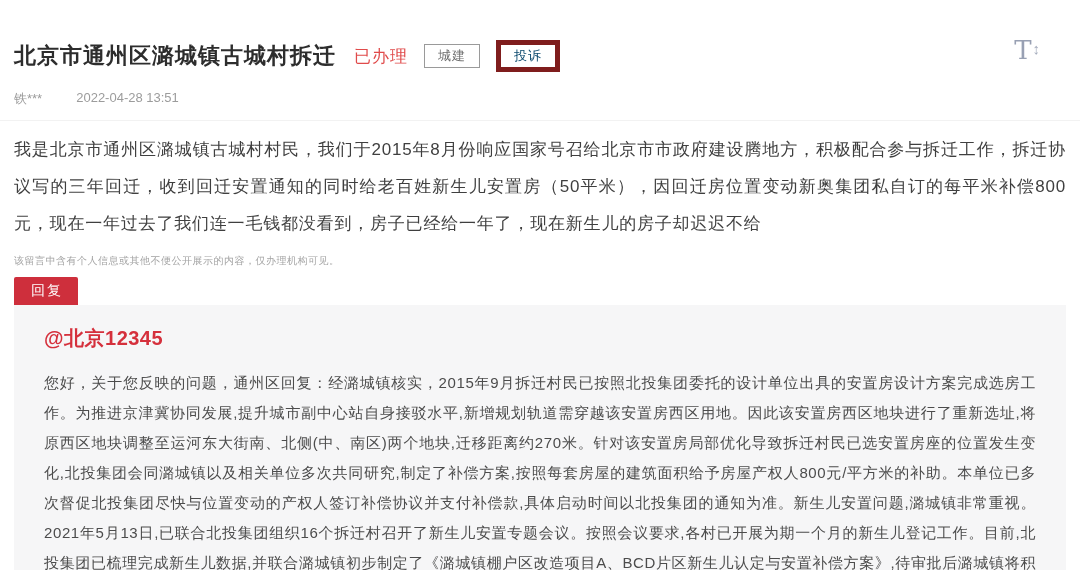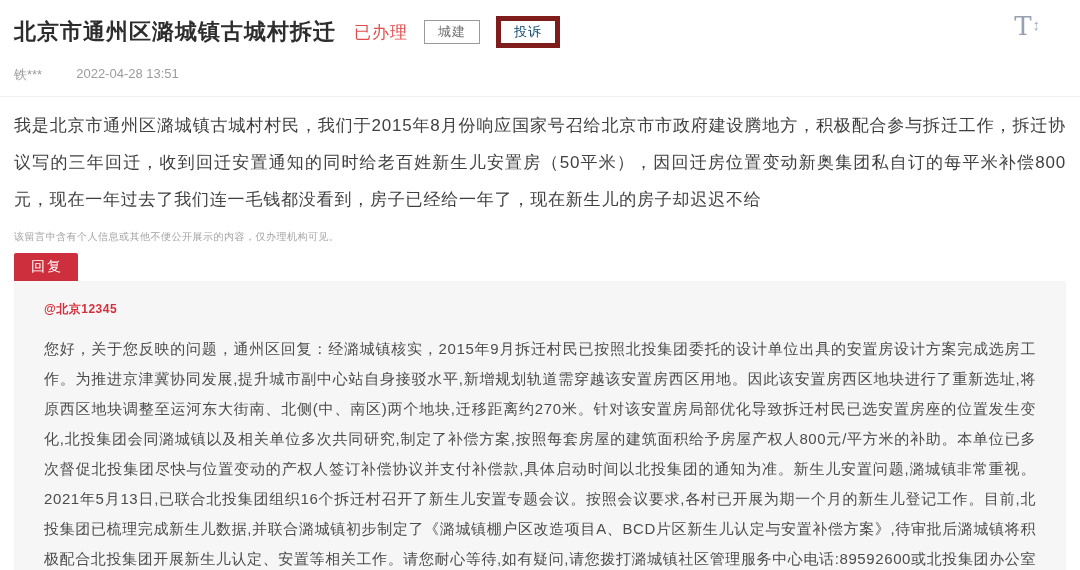--- a/index.html
+++ b/index.html
@@ -8,20 +8,21 @@
     font-family: "Liberation Sans", "DejaVu Sans", sans-serif;
     background: #ffffff;
     color: #404040;
   }
   .page { position: relative; width: 1080px; height: 570px; background: #fff; }
 
   
   .header {
     display: flex; align-items: center;
     padding: 16px 14px 0 14px;
+    margin-top: 24px;
   }
   .page-title {
     font-size: 22px; font-weight: 700; color: #2d2d2d;
     letter-spacing: 1px; line-height: 28px;
   }
   .status {
     margin-left: 18px; font-size: 17px; font-weight: 400;
     color: #e04b4b; letter-spacing: 1px;
   }
   .tag {
@@ -70,21 +71,21 @@
     border-radius: 2px 2px 0 0;
     cursor: pointer;
   }
   .reply-panel {
     margin: 0 14px;
     background: #f6f6f7;
     padding: 20px 30px 10px 30px;
     min-height: 300px;
   }
   .responder {
-    font-size: 12px; font-weight: 700; color: #d5303c; letter-spacing: 0.5px;
+    font-size: 20px; font-weight: 700; color: #d5303c; letter-spacing: 0.5px;
   }
   .reply-content {
     margin-top: 16px;
     font-size: 15px; line-height: 30px;
     color: #4c4c4c; letter-spacing: 0.6px;
     text-align: justify;
   }
 </style>
 </head>
 <body>

